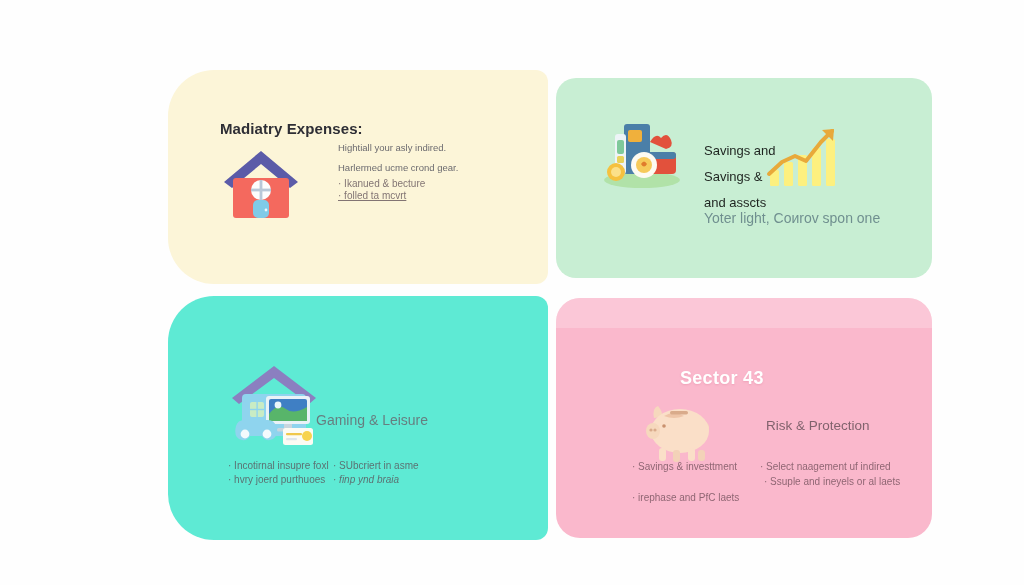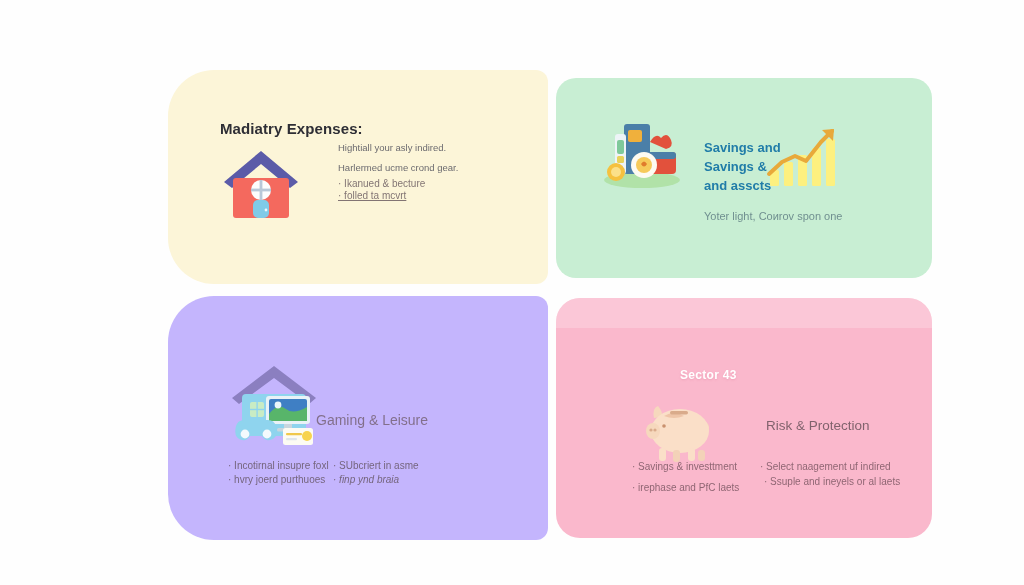--- a/index.html
+++ b/index.html
@@ -24,21 +24,21 @@
     background: #fcf5d8;
     border-radius: 46px 12px 12px 46px;
   }
   .card-savings {
     left: 516px; top: 78px; width: 376px; height: 200px;
     background: #c8eed3;
     border-radius: 20px;
   }
   .card-gaming {
     left: 128px; top: 296px; width: 380px; height: 244px;
-    background: #c4b5fd;
+    background: #5eead4;
     border-radius: 46px 12px 12px 46px;
     padding-left: 44px;
   }
   .card-risk {
     left: 516px; top: 298px; width: 376px; height: 240px;
     background: #fab8cc;
     border-radius: 24px;
   }
   .card-risk .sheen {
     position: absolute; left: 0; top: 0; width: 100%; height: 30px;
@@ -71,57 +71,57 @@
   
   .exp-title { left: 52px; top: 50px; }
   .exp-b1 { left: 170px; top: 72px; }
   .exp-b2 { left: 170px; top: 92px; }
   .exp-l1 { left: 170px; top: 108px; }
   .exp-l2 { left: 170px; top: 120px; text-decoration: underline; }
 
   
   .sav-title {
     position: absolute; left: 148px; top: 60px;
-    font-size: 13px; line-height: 19px; font-weight: 700;
-    color: #0369a1; opacity: .85;
+    font-size: 13px; line-height: 26px; font-weight: 400;
+    color: #000000; opacity: .85;
     white-space: pre-line;
   }
   .sav-sub {
     position: absolute; left: 148px; top: 132px;
-    font-size: 11px; color: #4e6b76; opacity: .72;
+    font-size: 14px; color: #4e6b76; opacity: .72;
     white-space: nowrap;
     text-align: center;
   }
 
   
   .game-title {
     position: absolute; left: 148px; top: 116px;
     font-size: 14px; color: #6a5560; opacity: .72;
     white-space: nowrap;
   }
   .game-b1 { left: 60px; top: 164px; }
   .game-b2 { left: 60px; top: 178px; }
   .game-b3 { left: 165px; top: 164px; }
   .game-b4 { left: 165px; top: 178px; font-style: italic; }
 
   
   .sector-badge {
     position: absolute; left: 124px; top: 70px;
-    font-size: 12px; font-weight: 700; color: #ffffff;
+    font-size: 18px; font-weight: 700; color: #ffffff;
     letter-spacing: .3px;
     white-space: nowrap;
     text-shadow: 0 1px 2px rgba(220,120,150,.35);
   }
   .risk-title {
     position: absolute; left: 210px; top: 120px;
     font-size: 13.5px; color: #5f4a52; opacity: .78;
     white-space: nowrap;
   }
   .risk-b1 { left: 76px; top: 163px; color:#6b4a55; }
-  .risk-b2 { left: 76px; top: 184px; color:#6b4a55; }
+  .risk-b2 { left: 76px; top: 194px; color:#6b4a55; }
   .risk-b3 { left: 204px; top: 163px; color:#6b4a55; }
   .risk-b4 { left: 208px; top: 178px; color:#6b4a55; }
 
   
   .icon { position: absolute; }
   .icon-house-red   { left: 54px;  top: 78px;  width: 78px; height: 72px; }
   .icon-savings     { left: 42px;  top: 42px;  width: 86px; height: 70px; }
   .icon-chart       { left: 208px; top: 48px;  width: 76px; height: 62px; }
   .icon-gaming      { left: 62px;  top: 68px;  width: 92px; height: 82px; }
   .icon-piggy       { left: 84px;  top: 100px; width: 80px; height: 68px; }

